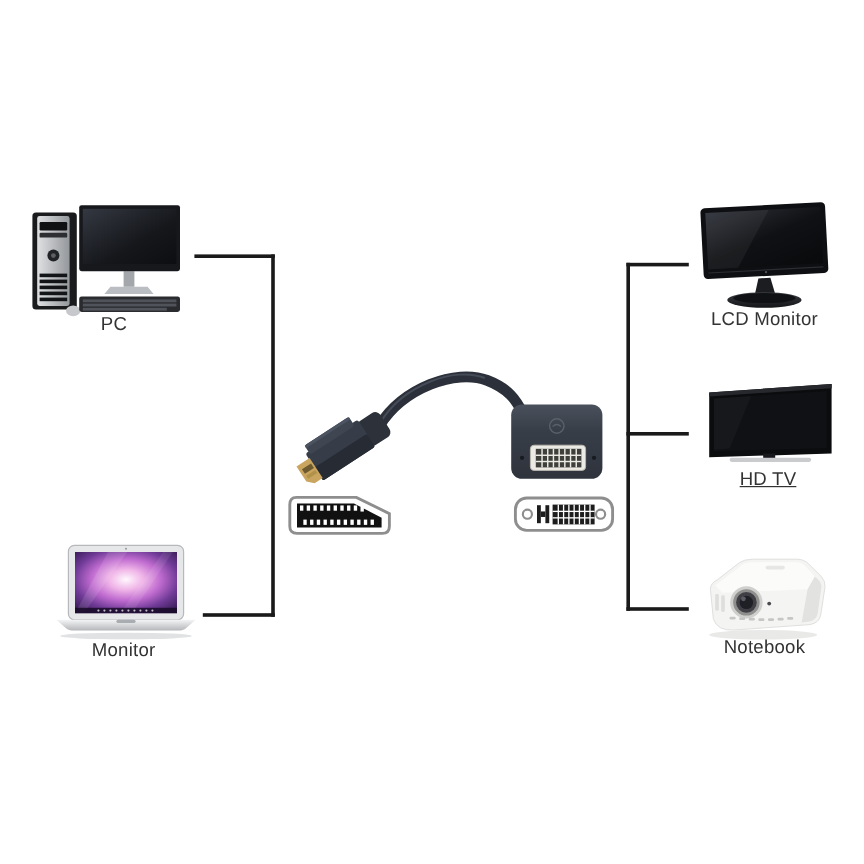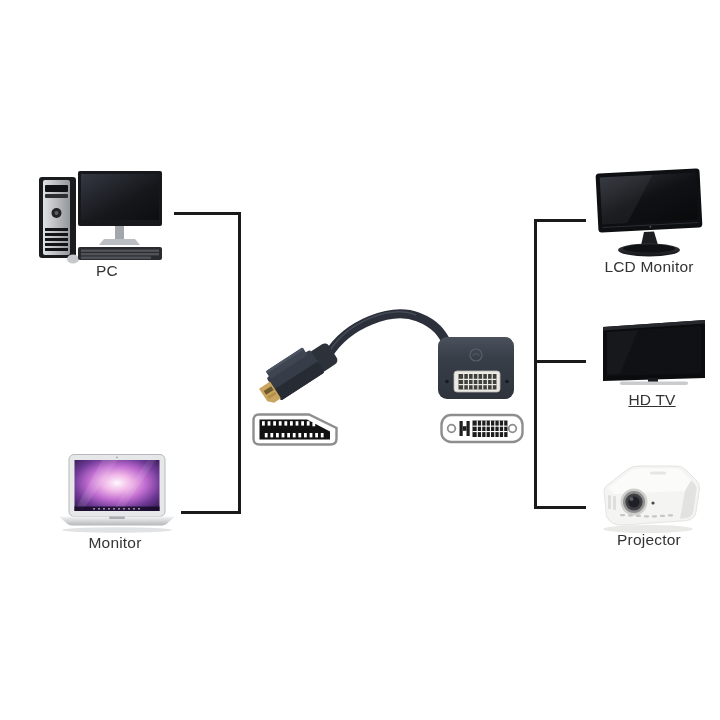--- a/index.html
+++ b/index.html
@@ -3,21 +3,21 @@
 <meta charset="utf-8">
 <style>
   * { margin: 0; padding: 0; box-sizing: border-box; }
   html, body { width: 720px; height: 720px; }
   body {
     background: #ffffff;
     font-family: "Liberation Sans", sans-serif;
     position: relative;
     overflow: hidden;
   }
-  .canvas { position: absolute; left: 12px; top: 0; width: 660px; height: 720px; }
+  .canvas { position: absolute; left: 0; top: 0; width: 660px; height: 720px; }
   .abs { position: absolute; }
   .line { position: absolute; background: #1a1a1a; }
   .device-label {
     position: absolute;
     color: #333333;
     font-size: 15.5px;
     letter-spacing: 0.2px;
     transform: translateX(-50%);
     white-space: nowrap;
   }
@@ -300,15 +300,15 @@
             <rect x="70" y="56.8" width="5" height="2.2" rx="1"></rect>
           <rect x="78" y="56.2" width="5" height="2.2" rx="1"></rect>
         </g>
         <g fill="#dededc">
           <rect x="18" y="37" width="3" height="14" rx="1.2"></rect>
           <rect x="23" y="38" width="3" height="14" rx="1.2"></rect>
         </g>
       </g>
     </svg>
   </div>
-  <div class="device-label" style="left:637px; top:531px;">Projector</div>
+  <div class="device-label" style="left:637px; top:531px;">Notebook</div>
 
 </div>
 
 </body></html>

